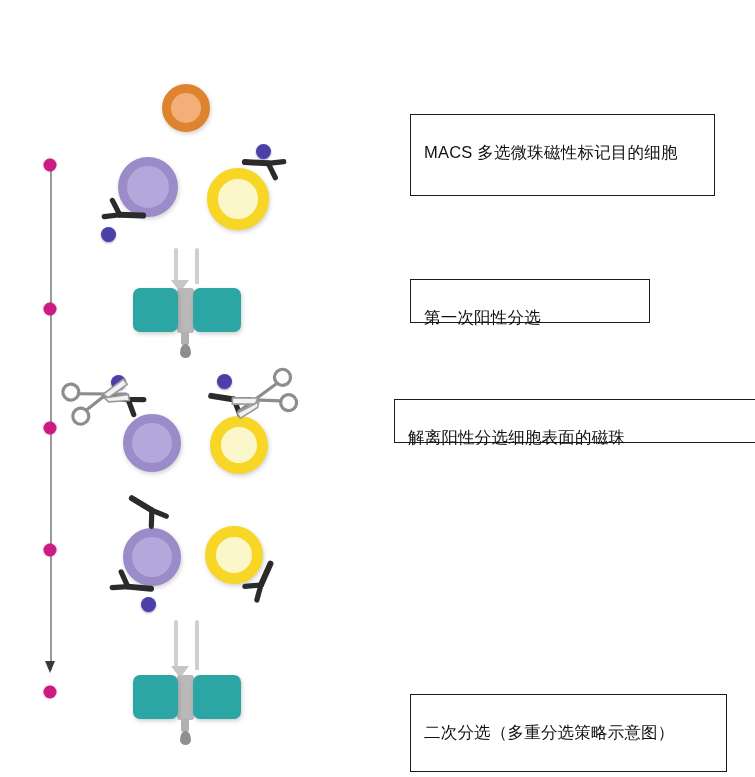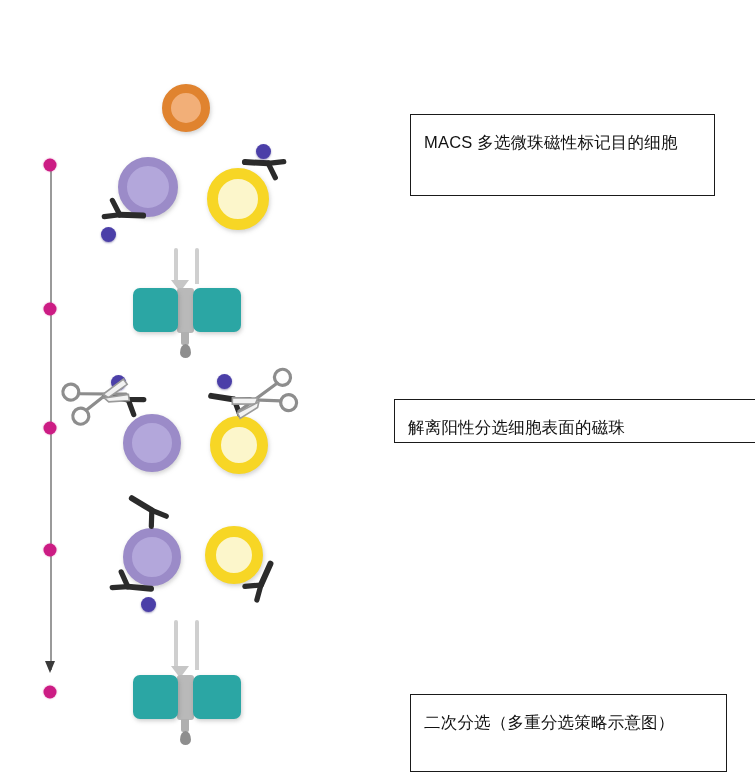--- a/index.html
+++ b/index.html
@@ -24,21 +24,21 @@
     font-size:16px;font-weight:bold;color:#000;
     letter-spacing:0.4px;white-space:nowrap;
   }
 
   
   .callout{
     position:absolute;
     border:1.6px solid #1a1a1a;
     background:#ffffff;
     box-sizing:border-box;
-    padding:16px 11px 8px 13px;
+    padding:26px 11px 8px 13px;
     font-size:16.5px;
     color:#111;
     line-height:1.38;
     letter-spacing:0.2px;
   }
 
   
   #timeline-axis{
     position:absolute;
     left:50px;top:165px;
@@ -259,19 +259,20 @@
     <div class="col-funnel" style="left:38px;top:46px;"></div>
     <div class="col-body" style="left:44px;top:55px;width:17px;height:45px;"></div>
     <div class="magnet" style="left:0px;top:55px;width:45px;height:44px;"></div>
     <div class="magnet" style="left:60px;top:55px;width:48px;height:44px;"></div>
     <div class="col-neck" style="left:48px;top:99px;width:8px;height:13px;"></div>
     <div class="col-drop" style="left:47px;top:111px;"></div>
   </div>
 
   <div class="callout" id="callout-1" style="left:410px;top:114px;width:305px;height:82px;">MACS 多选微珠磁性标记目的细胞</div>
 
+  <div class="callout" id="callout-2" style="left:410px;top:279px;width:240px;height:44px;">第一次阳性分选</div>
 
   <div class="callout" id="callout-3" style="left:394px;top:399px;width:366px;height:44px;">解离阳性分选细胞表面的磁珠</div>
 
 
   <div class="callout" id="callout-5" style="left:410px;top:694px;width:317px;height:78px;">二次分选（多重分选策略示意图）</div>
 
 </div>
 
 </body></html>

